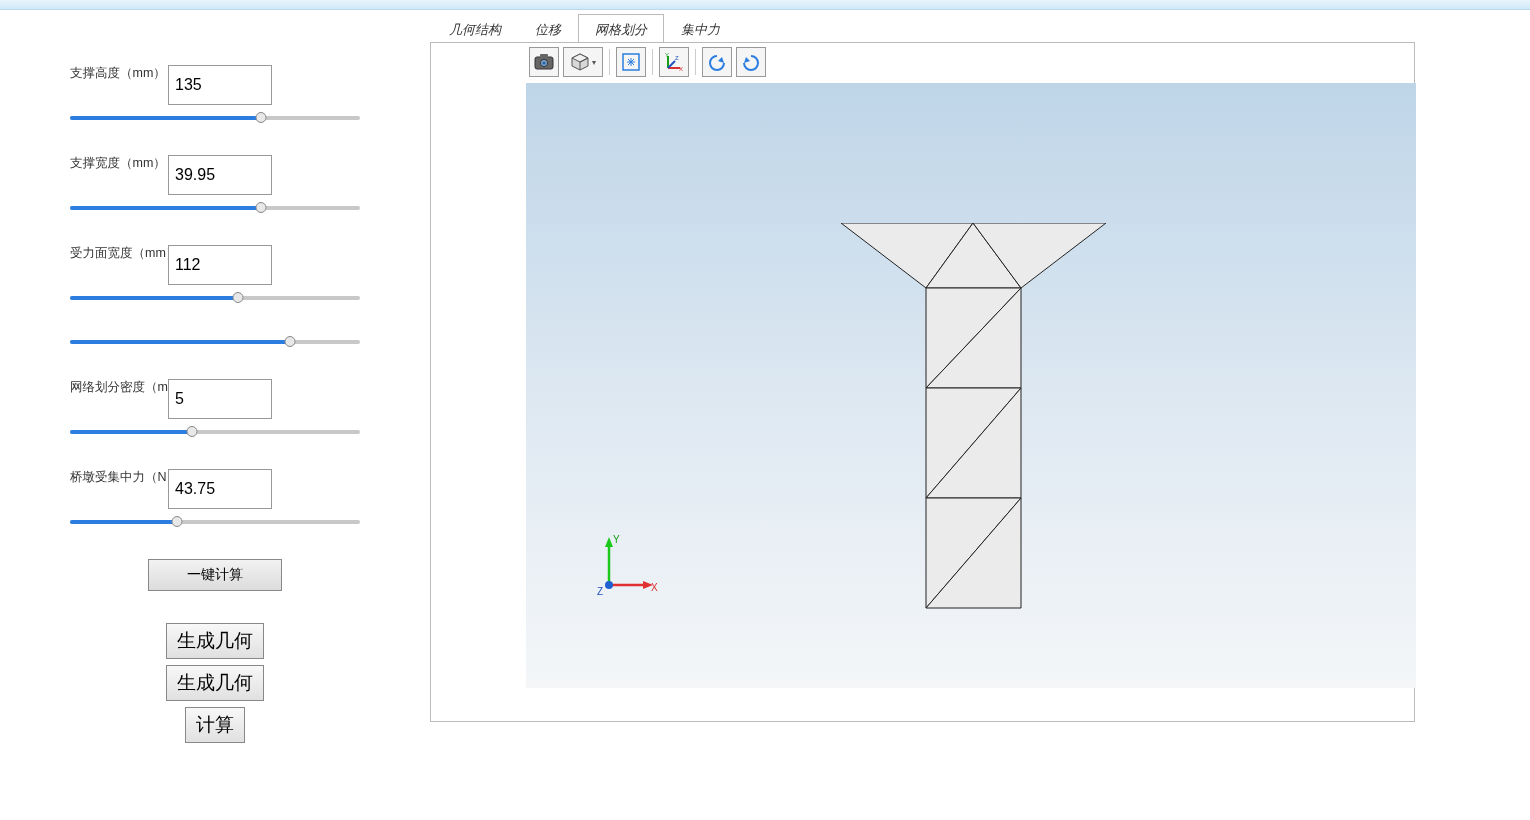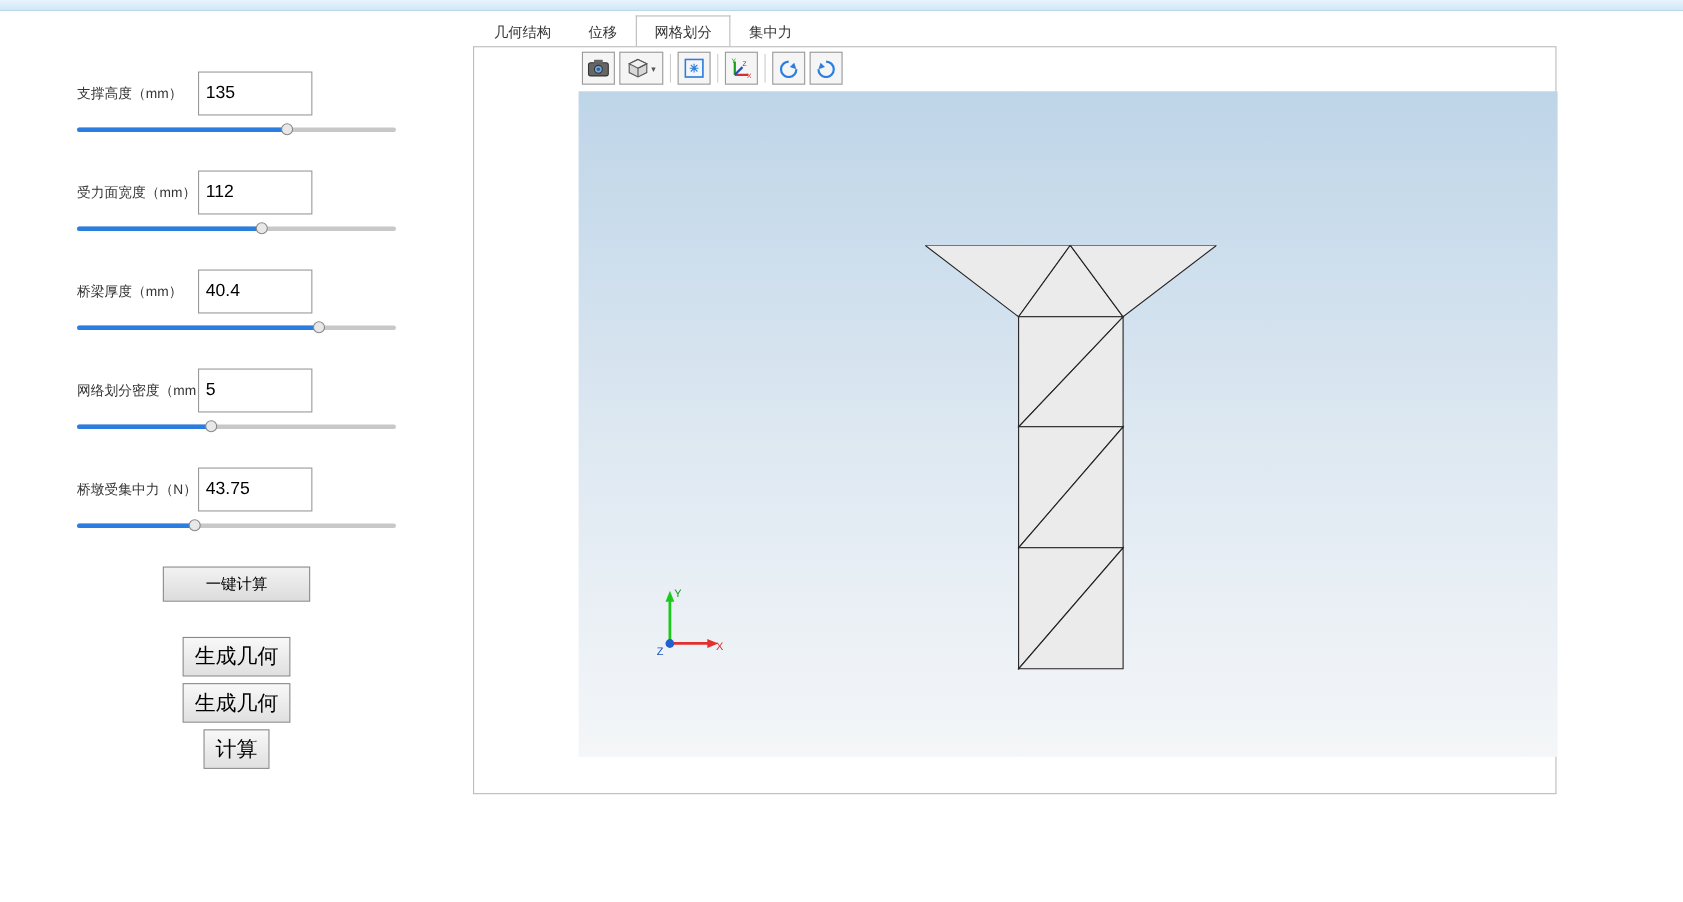--- a/index.html
+++ b/index.html
@@ -23,22 +23,22 @@
 }
 .sidebar {
   width: 430px;
   padding: 55px 70px 0 70px;
 }
 .param-group {
   margin-bottom: 30px;
 }
 .param-row {
   display: flex;
-  align-items: center;
-  gap: 18px;
+  align-items: flex-start;
+  gap: 6px;
   margin-bottom: 6px;
 }
 .param-label {
   width: 92px;
   text-align: left;
   font-size: 12.5px;
   color: #333;
   white-space: nowrap;
 }
 .param-input {
@@ -102,20 +102,21 @@
 .content {
   flex: 1;
   padding: 0 20px 20px 0;
 }
 .tabs {
   display: flex;
   height: 32px;
   align-items: flex-end;
   gap: 0;
   padding-left: 2px;
+  font-style: italic;
 }
 .tab {
   padding: 6px 16px 4px 16px;
   font-size: 13px;
   color: #333;
   cursor: pointer;
   border: 1px solid transparent;
   border-bottom: none;
   position: relative;
   top: 1px;
@@ -190,38 +191,45 @@
         <span class="param-label">支撑高度（mm）</span>
         <input class="param-input" value="135" style="">
       </div>
       <div class="slider-wrap">
         <div class="slider-track"></div>
         <div class="slider-fill" style="width: 66%;"></div>
         <div class="slider-thumb" style="left: 66%;"></div>
       </div>
     </div>
 
+    <div class="param-group">
+      <div class="param-row">
+        <span class="param-label">支撑宽度（mm）</span>
+        <input class="param-input" value="39.95" style="">
+      </div>
+      <div class="slider-wrap">
+        <div class="slider-track"></div>
+        <div class="slider-fill" style="width: 66%;"></div>
+        <div class="slider-thumb" style="left: 66%;"></div>
+      </div>
+    </div>
 
     <div class="param-group">
       <div class="param-row">
         <span class="param-label">受力面宽度（mm）</span>
         <input class="param-input" value="112" style="">
       </div>
       <div class="slider-wrap">
         <div class="slider-track"></div>
         <div class="slider-fill" style="width: 58%;"></div>
         <div class="slider-thumb" style="left: 58%;"></div>
       </div>
     </div>
 
     <div class="param-group">
-      <div class="param-row">
-        <span class="param-label">桥梁厚度（mm）</span>
-        <input class="param-input" value="40.4" style="">
-      </div>
       <div class="slider-wrap">
         <div class="slider-track"></div>
         <div class="slider-fill" style="width: 76%;"></div>
         <div class="slider-thumb" style="left: 76%;"></div>
       </div>
     </div>
 
     <div class="param-group">
       <div class="param-row">
         <span class="param-label">网络划分密度（mm）</span>

